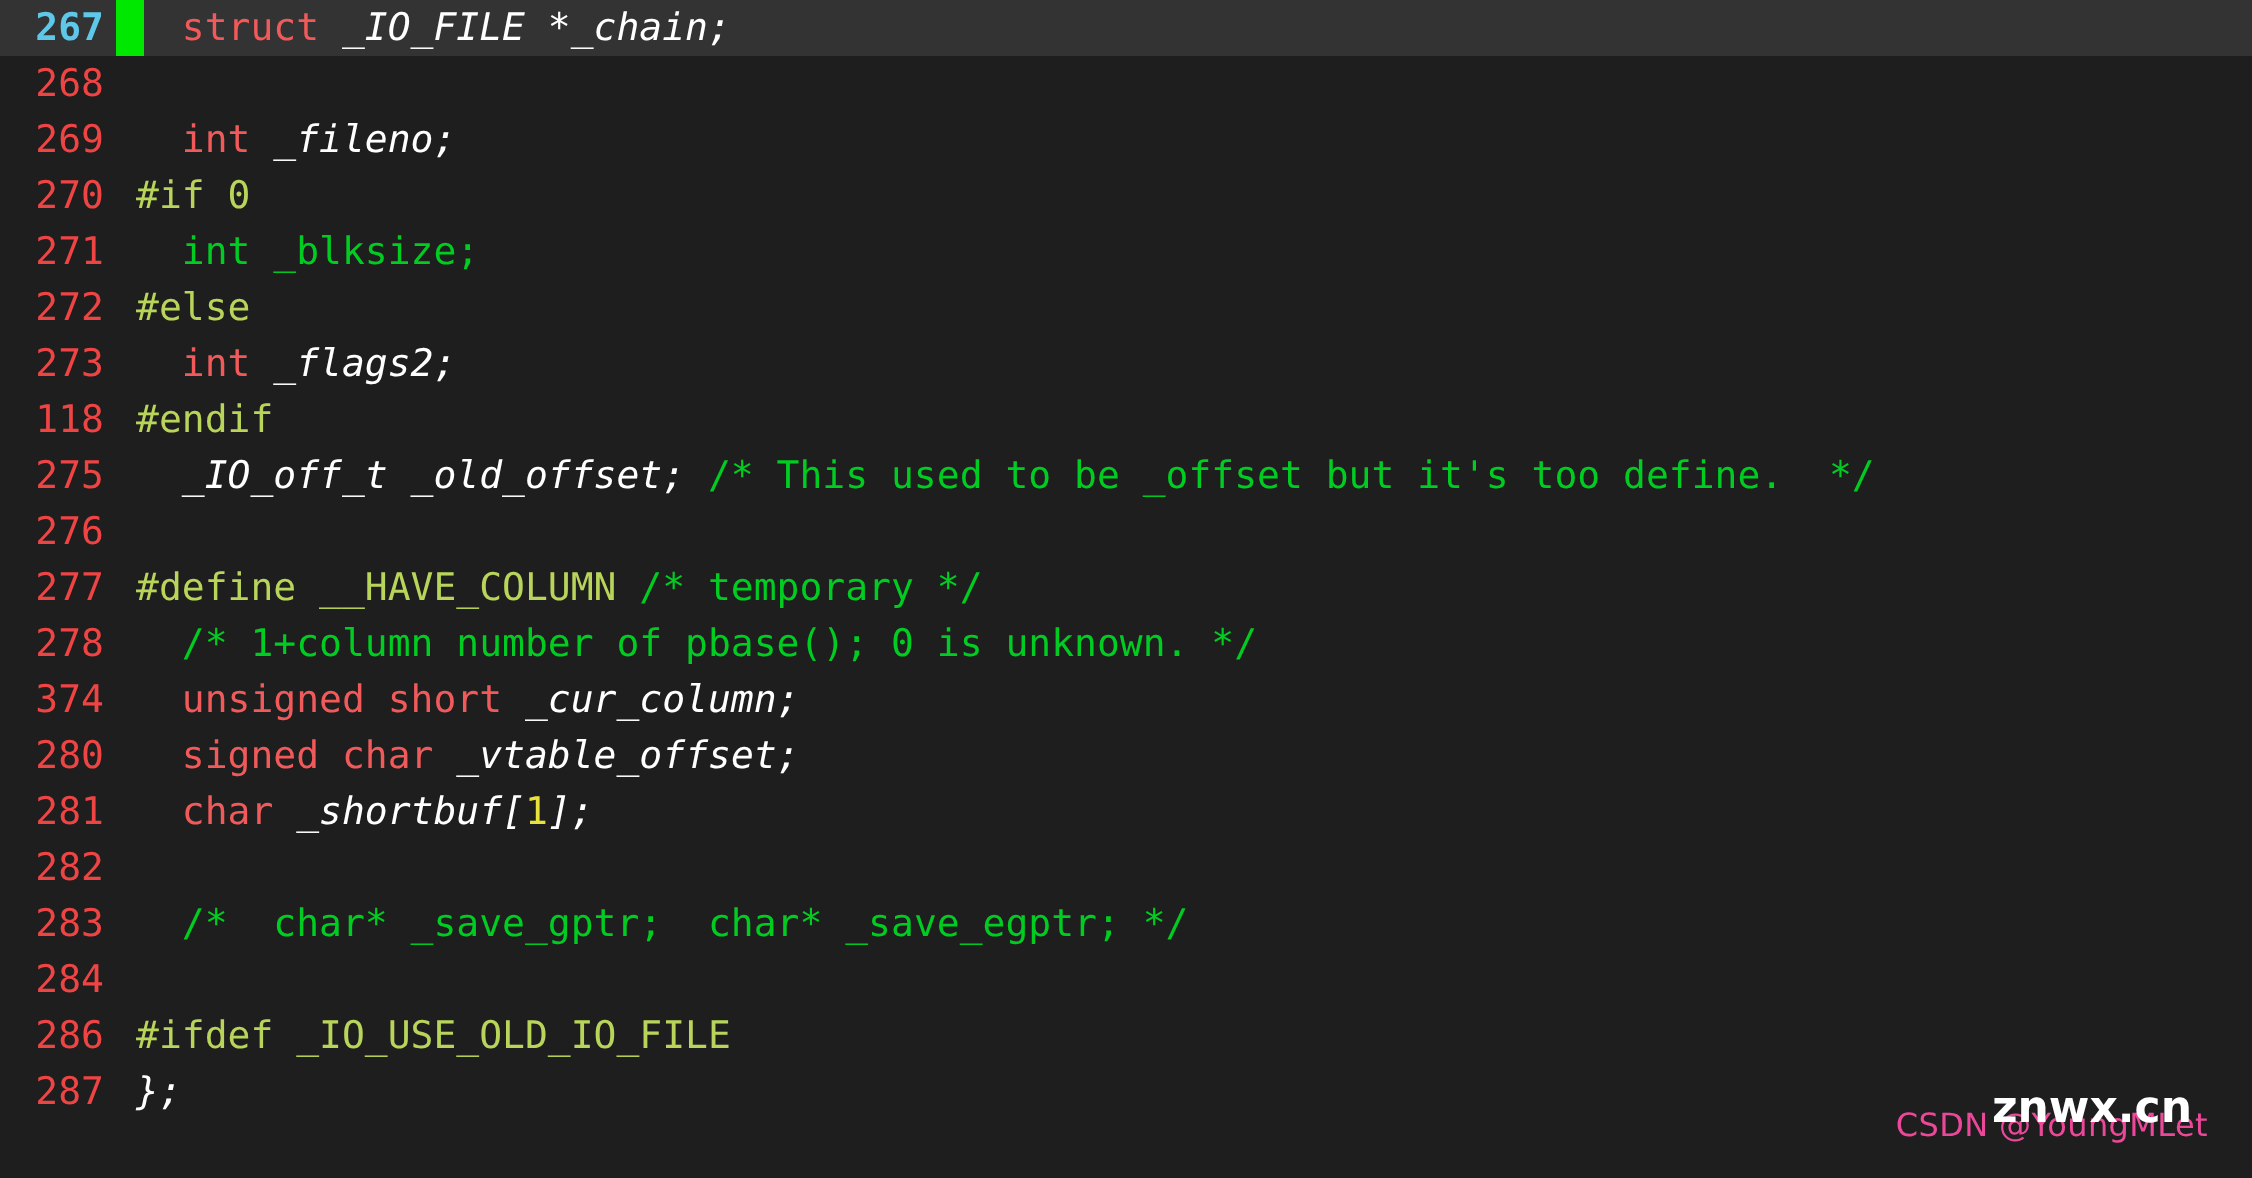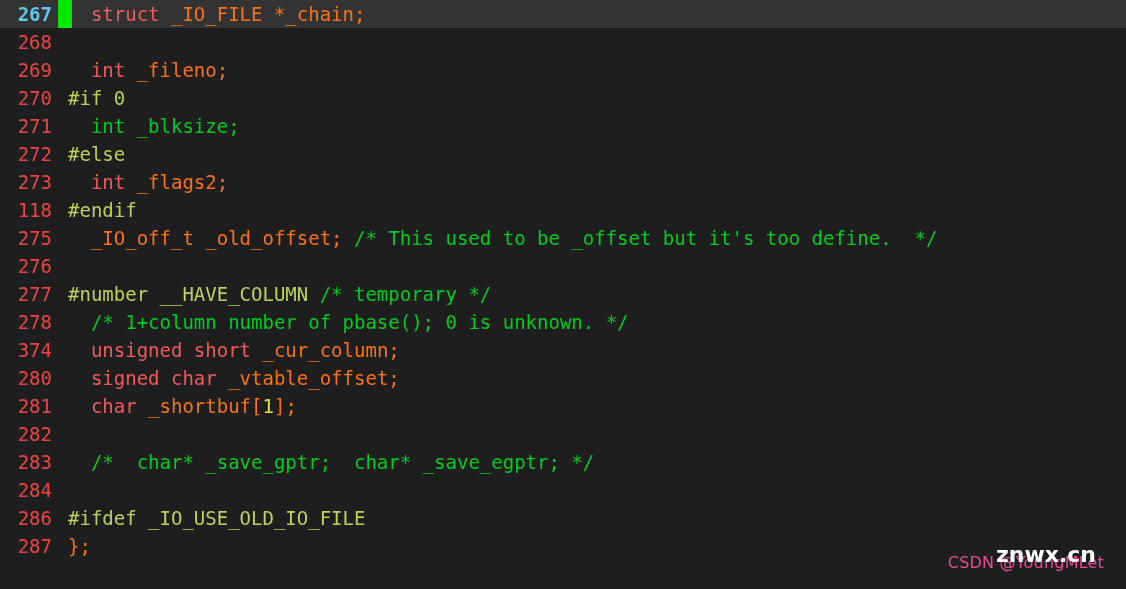--- a/index.html
+++ b/index.html
@@ -57,21 +57,21 @@
     background: #00e800;
   }
   .code-text {
     flex: 1 1 auto;
     white-space: pre;
     color: #e8e8e8;
     padding-left: 0px;
   }
   
   .t-kw       { color: #f05a5a; }
-  .t-id       { color: #f97316; }
+  .t-id       { color: #ffffff; font-style: italic; }
   .t-punc     { color: #e8e8e8; }
   .t-comment  { color: #00cc22; }
   .t-pre      { color: #b8d45a; }
   .t-num      { color: #e8e33c; }
   .t-inactive { color: #00cc22; }
 
   
   .wm-csdn {
     position: absolute;
     right: 22px;
@@ -103,21 +103,21 @@
       <div class="code-line current"><div class="gutter">267</div><div class="cursor-cell"></div><div class="code-text"><span class="t-punc">  </span><span class="t-kw">struct</span><span class="t-id"> _IO_FILE *_chain;</span></div></div>
       <div class="code-line"><div class="gutter">268</div><div class="cursor-cell"></div><div class="code-text"></div></div>
       <div class="code-line"><div class="gutter">269</div><div class="cursor-cell"></div><div class="code-text"><span class="t-punc">  </span><span class="t-kw">int</span><span class="t-id"> _fileno;</span></div></div>
       <div class="code-line"><div class="gutter">270</div><div class="cursor-cell"></div><div class="code-text"><span class="t-pre">#if 0</span></div></div>
       <div class="code-line"><div class="gutter">271</div><div class="cursor-cell"></div><div class="code-text"><span class="t-inactive">  int _blksize;</span></div></div>
       <div class="code-line"><div class="gutter">272</div><div class="cursor-cell"></div><div class="code-text"><span class="t-pre">#else</span></div></div>
       <div class="code-line"><div class="gutter">273</div><div class="cursor-cell"></div><div class="code-text"><span class="t-punc">  </span><span class="t-kw">int</span><span class="t-id"> _flags2;</span></div></div>
       <div class="code-line"><div class="gutter">118</div><div class="cursor-cell"></div><div class="code-text"><span class="t-pre">#endif</span></div></div>
       <div class="code-line"><div class="gutter">275</div><div class="cursor-cell"></div><div class="code-text"><span class="t-id">  _IO_off_t _old_offset; </span><span class="t-comment">/* This used to be _offset but it's too define.  */</span></div></div>
       <div class="code-line"><div class="gutter">276</div><div class="cursor-cell"></div><div class="code-text"></div></div>
-      <div class="code-line"><div class="gutter">277</div><div class="cursor-cell"></div><div class="code-text"><span class="t-pre">#number __HAVE_COLUMN </span><span class="t-comment">/* temporary */</span></div></div>
+      <div class="code-line"><div class="gutter">277</div><div class="cursor-cell"></div><div class="code-text"><span class="t-pre">#define __HAVE_COLUMN </span><span class="t-comment">/* temporary */</span></div></div>
       <div class="code-line"><div class="gutter">278</div><div class="cursor-cell"></div><div class="code-text"><span class="t-punc">  </span><span class="t-comment">/* 1+column number of pbase(); 0 is unknown. */</span></div></div>
       <div class="code-line"><div class="gutter">374</div><div class="cursor-cell"></div><div class="code-text"><span class="t-punc">  </span><span class="t-kw">unsigned short</span><span class="t-id"> _cur_column;</span></div></div>
       <div class="code-line"><div class="gutter">280</div><div class="cursor-cell"></div><div class="code-text"><span class="t-punc">  </span><span class="t-kw">signed char</span><span class="t-id"> _vtable_offset;</span></div></div>
       <div class="code-line"><div class="gutter">281</div><div class="cursor-cell"></div><div class="code-text"><span class="t-punc">  </span><span class="t-kw">char</span><span class="t-id"> _shortbuf[</span><span class="t-num">1</span><span class="t-id">];</span></div></div>
       <div class="code-line"><div class="gutter">282</div><div class="cursor-cell"></div><div class="code-text"></div></div>
       <div class="code-line"><div class="gutter">283</div><div class="cursor-cell"></div><div class="code-text"><span class="t-punc">  </span><span class="t-comment">/*  char* _save_gptr;  char* _save_egptr; */</span></div></div>
       <div class="code-line"><div class="gutter">284</div><div class="cursor-cell"></div><div class="code-text"></div></div>
       <div class="code-line"><div class="gutter">286</div><div class="cursor-cell"></div><div class="code-text"><span class="t-pre">#ifdef _IO_USE_OLD_IO_FILE</span></div></div>
       <div class="code-line"><div class="gutter">287</div><div class="cursor-cell"></div><div class="code-text"><span class="t-id">};</span></div></div>
     </div>

